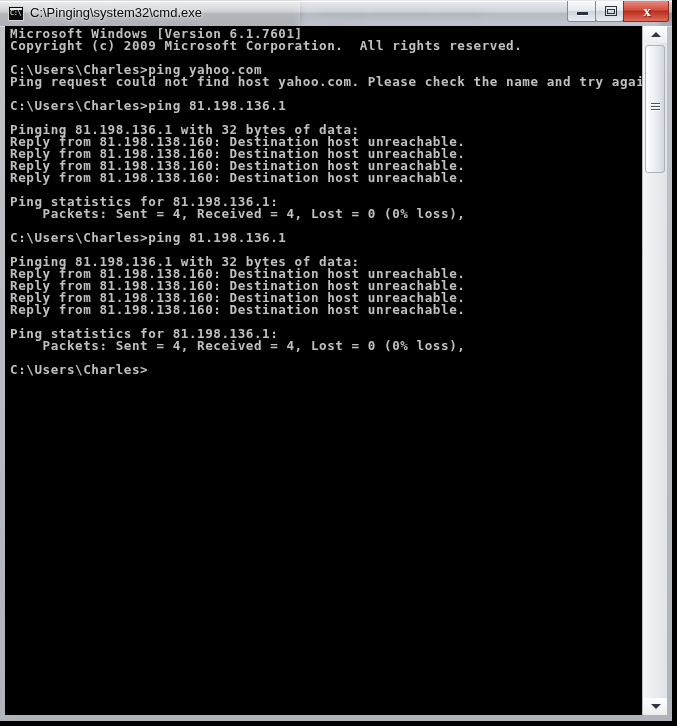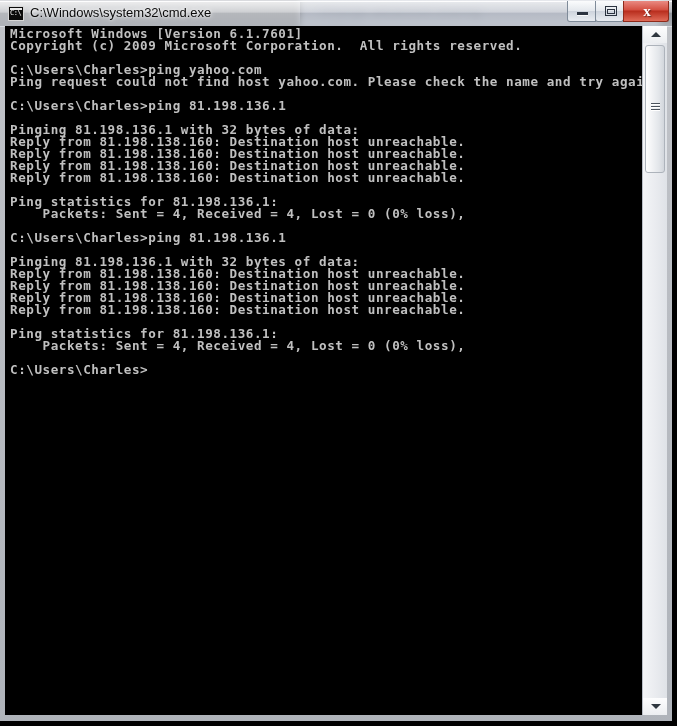--- a/index.html
+++ b/index.html
@@ -300,21 +300,21 @@
   </div>
 </div>
 
 <div id="cmd-window">
 
   <div id="titlebar">
     <div id="title-icon">
       <div class="icon-bar"></div>
       <div class="icon-glyph">C:\</div>
     </div>
-    <div id="title-text">C:\Windows\system32\cmd.exe</div>
+    <div id="title-text">C:\Pinging\system32\cmd.exe</div>
 
     <div id="winbuttons">
       <div class="winbtn first">
         <div class="glyph-min"></div>
       </div>
       <div class="winbtn">
         <div class="glyph-max-outer"></div>
         <div class="glyph-max-inner"></div>
       </div>
       <div class="winbtn close">

